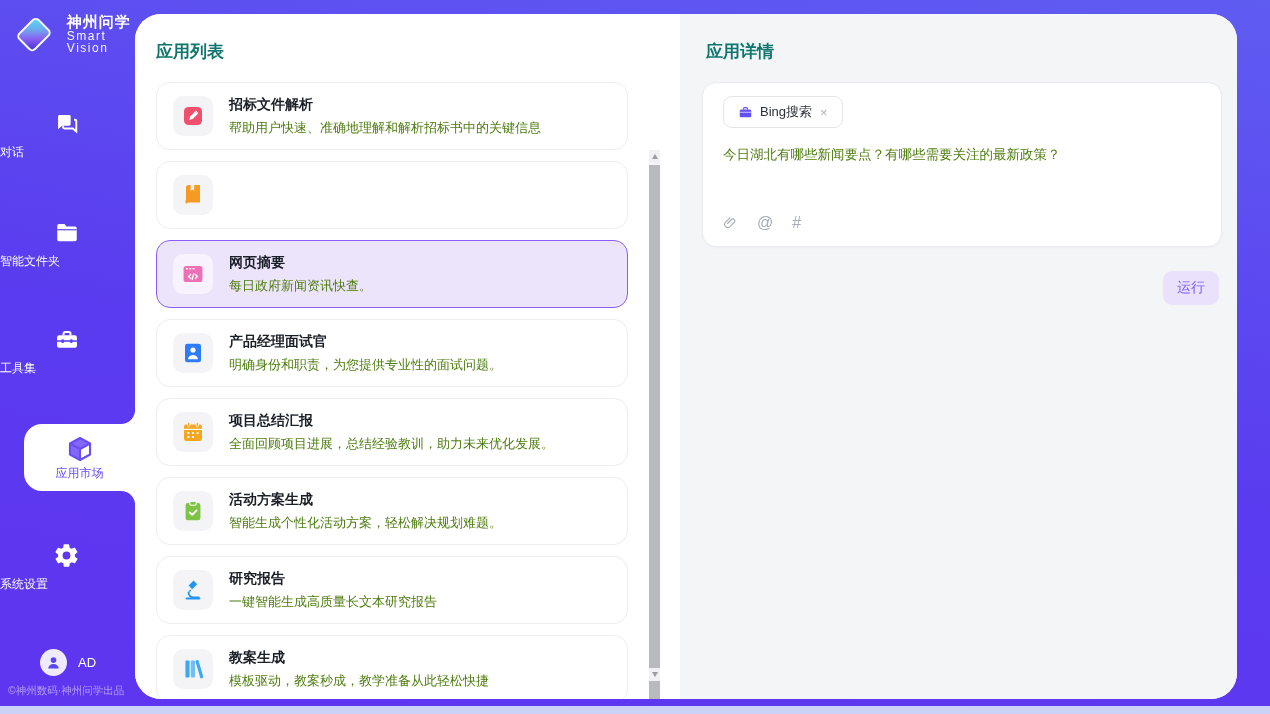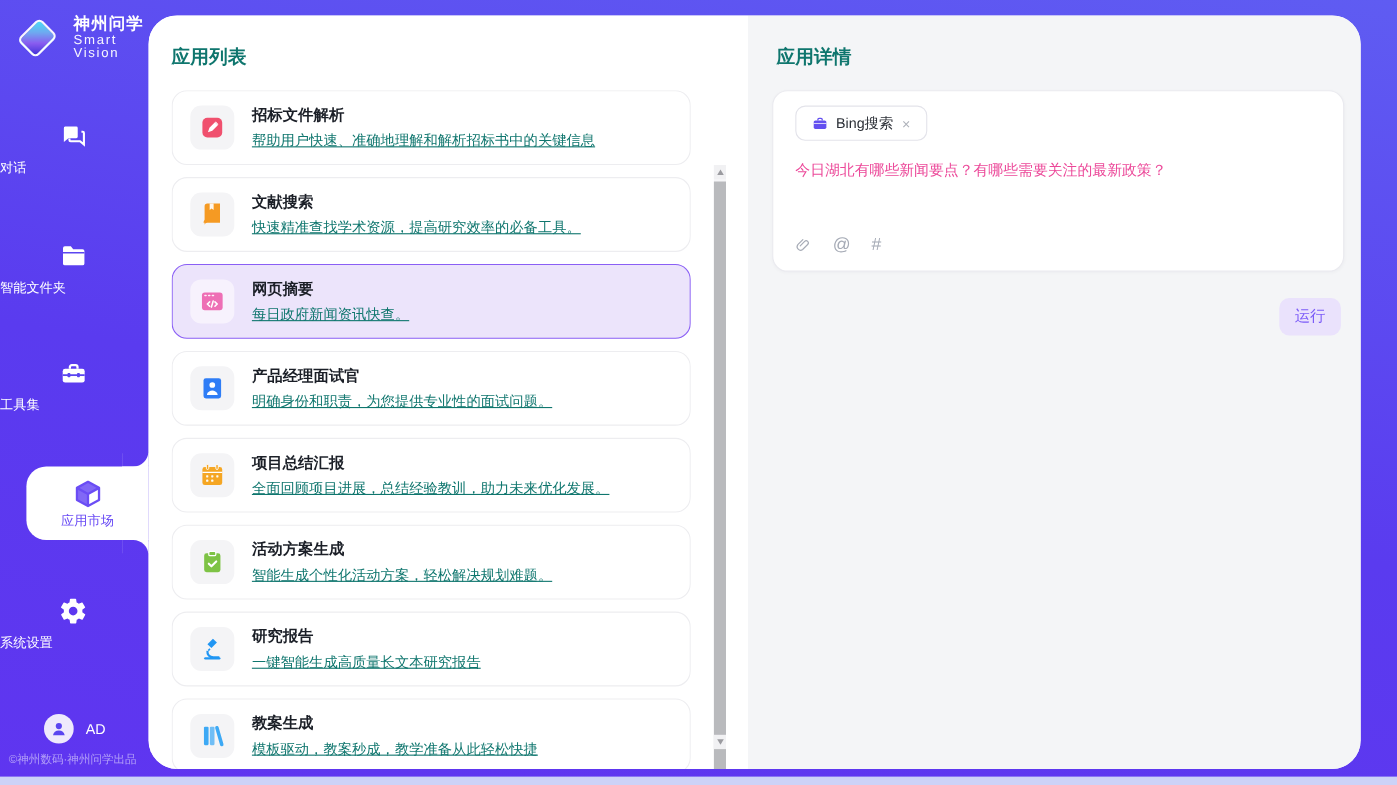--- a/index.html
+++ b/index.html
@@ -42,38 +42,38 @@
   .panel-title{position:absolute;left:21px;top:26px;font-size:17px;font-weight:bold;color:#0f766e;}
   .app-list{position:absolute;left:21px;right:52px;top:68px;bottom:0;overflow:hidden;}
   .app-item{height:66px;border:1px solid #ededf0;border-radius:14px;margin-bottom:11px;
     display:flex;align-items:center;padding-left:16px;background:#fff;cursor:pointer;}
   .app-item.selected{background:#ece4fb;border-color:#8a5ff5;}
   .item-glyph{width:40px;height:40px;border-radius:10px;background:#f4f4f6;flex:none;
     display:flex;align-items:center;justify-content:center;}
   .app-item.selected .item-glyph{background:#f7f2fd;}
   .item-text{margin-left:16px;min-width:0;}
   .item-title{font-size:14px;font-weight:bold;color:#1b1f27;}
-  .item-desc{font-size:13px;color:#0f766e;margin-top:5px;white-space:nowrap;text-decoration:underline;}
+  .item-desc{font-size:13px;color:#4d7c0f;margin-top:5px;white-space:nowrap;}
   
   .scrollbar{position:absolute;top:68px;bottom:18px;right:-32px;width:11px;background:#f6f6f8;}
   .sb-btn{position:absolute;left:0;width:11px;height:13px;background:#f1f1f3;display:flex;align-items:center;justify-content:center;cursor:pointer;}
   .sb-up{top:0;}
   .sb-down{bottom:0;}
   .tri-up{width:0;height:0;border-left:3.5px solid transparent;border-right:3.5px solid transparent;border-bottom:5px solid #9b9ba0;}
   .tri-down{width:0;height:0;border-left:3.5px solid transparent;border-right:3.5px solid transparent;border-top:5px solid #9b9ba0;}
   .sb-thumb{position:absolute;left:0;top:15px;height:535px;width:11px;background:#b9babd;cursor:pointer;}
   
   .right-panel{flex:1;background:#f4f5f7;position:relative;}
   .detail-card{position:absolute;left:22px;top:68px;width:518px;height:163px;background:#fff;
     border:1px solid #eaeaef;border-radius:14px;box-shadow:0 1px 3px rgba(20,20,60,.03);}
   .tag{position:absolute;left:20px;top:13px;height:30px;display:inline-flex;align-items:center;
     border:1px solid #e3e3ea;border-radius:9px;padding:0 14px;background:#fff;cursor:default;}
   .tag-label{font-size:13px;color:#2b2f36;margin-left:7px;}
   .tag-close{font-size:13px;color:#aeb2ba;margin-left:8px;cursor:pointer;}
-  .query-text{position:absolute;left:20px;top:62px;right:20px;font-size:13.5px;color:#ec4899;line-height:1.5;}
+  .query-text{position:absolute;left:20px;top:62px;right:20px;font-size:13.5px;color:#4d7c0f;line-height:1.5;}
   .tool-row{position:absolute;left:20px;bottom:14px;display:flex;align-items:center;gap:19px;color:#a6abb6;}
   .tool-glyph{font-size:16px;line-height:1;cursor:pointer;}
   .run-btn{position:absolute;right:18px;top:257px;background:#eae2fc;color:#7c5cf8;font-size:14px;
     padding:8px 14px;border:none;border-radius:9px;cursor:pointer;font-family:inherit;}
 </style>
 </head>
 <body>
 
 <div class="sidebar">
   <div class="logo-row">
@@ -159,24 +159,20 @@
     </div>
   </div>
         <div class="app-item">
     <div class="item-glyph">
             <svg width="24" height="24" viewBox="0 0 24 24">
               <path d="M5 4.5A2.5 2.5 0 017.5 2H19v17.5H7.5A2.5 2.5 0 005 22V4.5z" fill="#f59a23"></path>
               <path d="M5 19.5A2.5 2.5 0 017.5 17H19" fill="none" stroke="#f59a23" stroke-width="2"></path>
               <path d="M13.2 2v6l-1.8-1.4L9.6 8V2z" fill="#fff" opacity="0.92"></path>
             </svg>
           </div>
-    <div class="item-text">
-      <div class="item-title">文献搜索</div>
-      <div class="item-desc">快速精准查找学术资源，提高研究效率的必备工具。</div>
-    </div>
   </div>
         <div class="app-item selected">
     <div class="item-glyph">
             <svg width="24" height="24" viewBox="0 0 24 24">
               <rect x="2.6" y="4" width="18.8" height="16" rx="2.6" fill="#ee6fb5"></rect>
               <rect x="4.6" y="6" width="2.4" height="1.4" rx="0.7" fill="#fff" opacity="0.9"></rect>
               <rect x="8" y="6" width="2.4" height="1.4" rx="0.7" fill="#fff" opacity="0.9"></rect>
               <rect x="11.4" y="6" width="2.4" height="1.4" rx="0.7" fill="#fff" opacity="0.9"></rect>
               <path d="M9.6 12.4l-2 2 2 2M14.4 12.4l2 2-2 2M12.8 11.6l-1.6 5.6" fill="none" stroke="#fff" stroke-width="1.4" stroke-linecap="round"></path>
             </svg>

